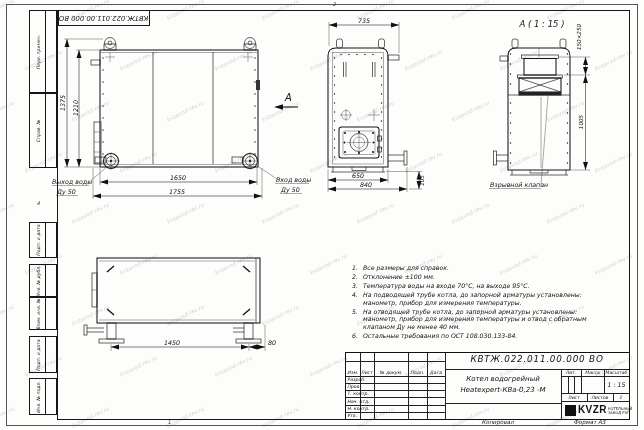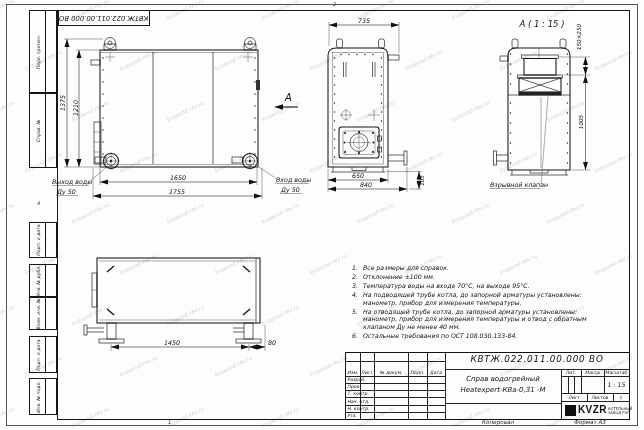--- a/index.html
+++ b/index.html
@@ -565,22 +565,22 @@
     <span class="lab cen" style="left:14px;top:16.8px;width:14px;">Лист</span>
     <span class="lab cen" style="left:28px;top:16.8px;width:34px;">№ докум.</span>
     <span class="lab cen" style="left:62px;top:16.8px;width:19px;">Подп.</span>
     <span class="lab cen" style="left:81px;top:16.8px;width:18px;">Дата</span>
     <span class="lab" style="left:1.5px;top:24px;">Разраб.</span>
     <span class="lab" style="left:1.5px;top:31px;">Пров.</span>
     <span class="lab" style="left:1.5px;top:38px;">Т. контр.</span>
     <span class="lab" style="left:1.5px;top:45.5px;">Нач. отд.</span>
     <span class="lab" style="left:1.5px;top:53px;">Н. контр.</span>
     <span class="lab" style="left:1.5px;top:60px;">Утв.</span>
-    <div class="pname" style="top:22px;">Справ водогрейный</div>
-    <div class="pname" style="top:33px;">Heatexpert-КВа-0,31 -М</div>
+    <div class="pname" style="top:22px;">Котел водогрейный</div>
+    <div class="pname" style="top:33px;">Heatexpert-КВа-0,23 -М</div>
     <span class="lab cen" style="left:215px;top:16.8px;width:20px;">Лит.</span>
     <span class="lab cen" style="left:235px;top:16.8px;width:23px;">Масса</span>
     <span class="lab cen" style="left:258px;top:16.8px;width:25px;">Масштаб</span>
     <div class="scale">1 : 15</div>
     <span class="lab cen" style="left:215px;top:41.5px;width:26px;">Лист</span>
     <span class="lab cen" style="left:241px;top:41.5px;width:26px;">Листов</span>
     <span class="lab cen" style="left:267px;top:41.5px;width:16px;">1</span>
     <div class="logo-sq"></div>
     <span class="logo-tx">KVZR</span>
     <div class="company">

